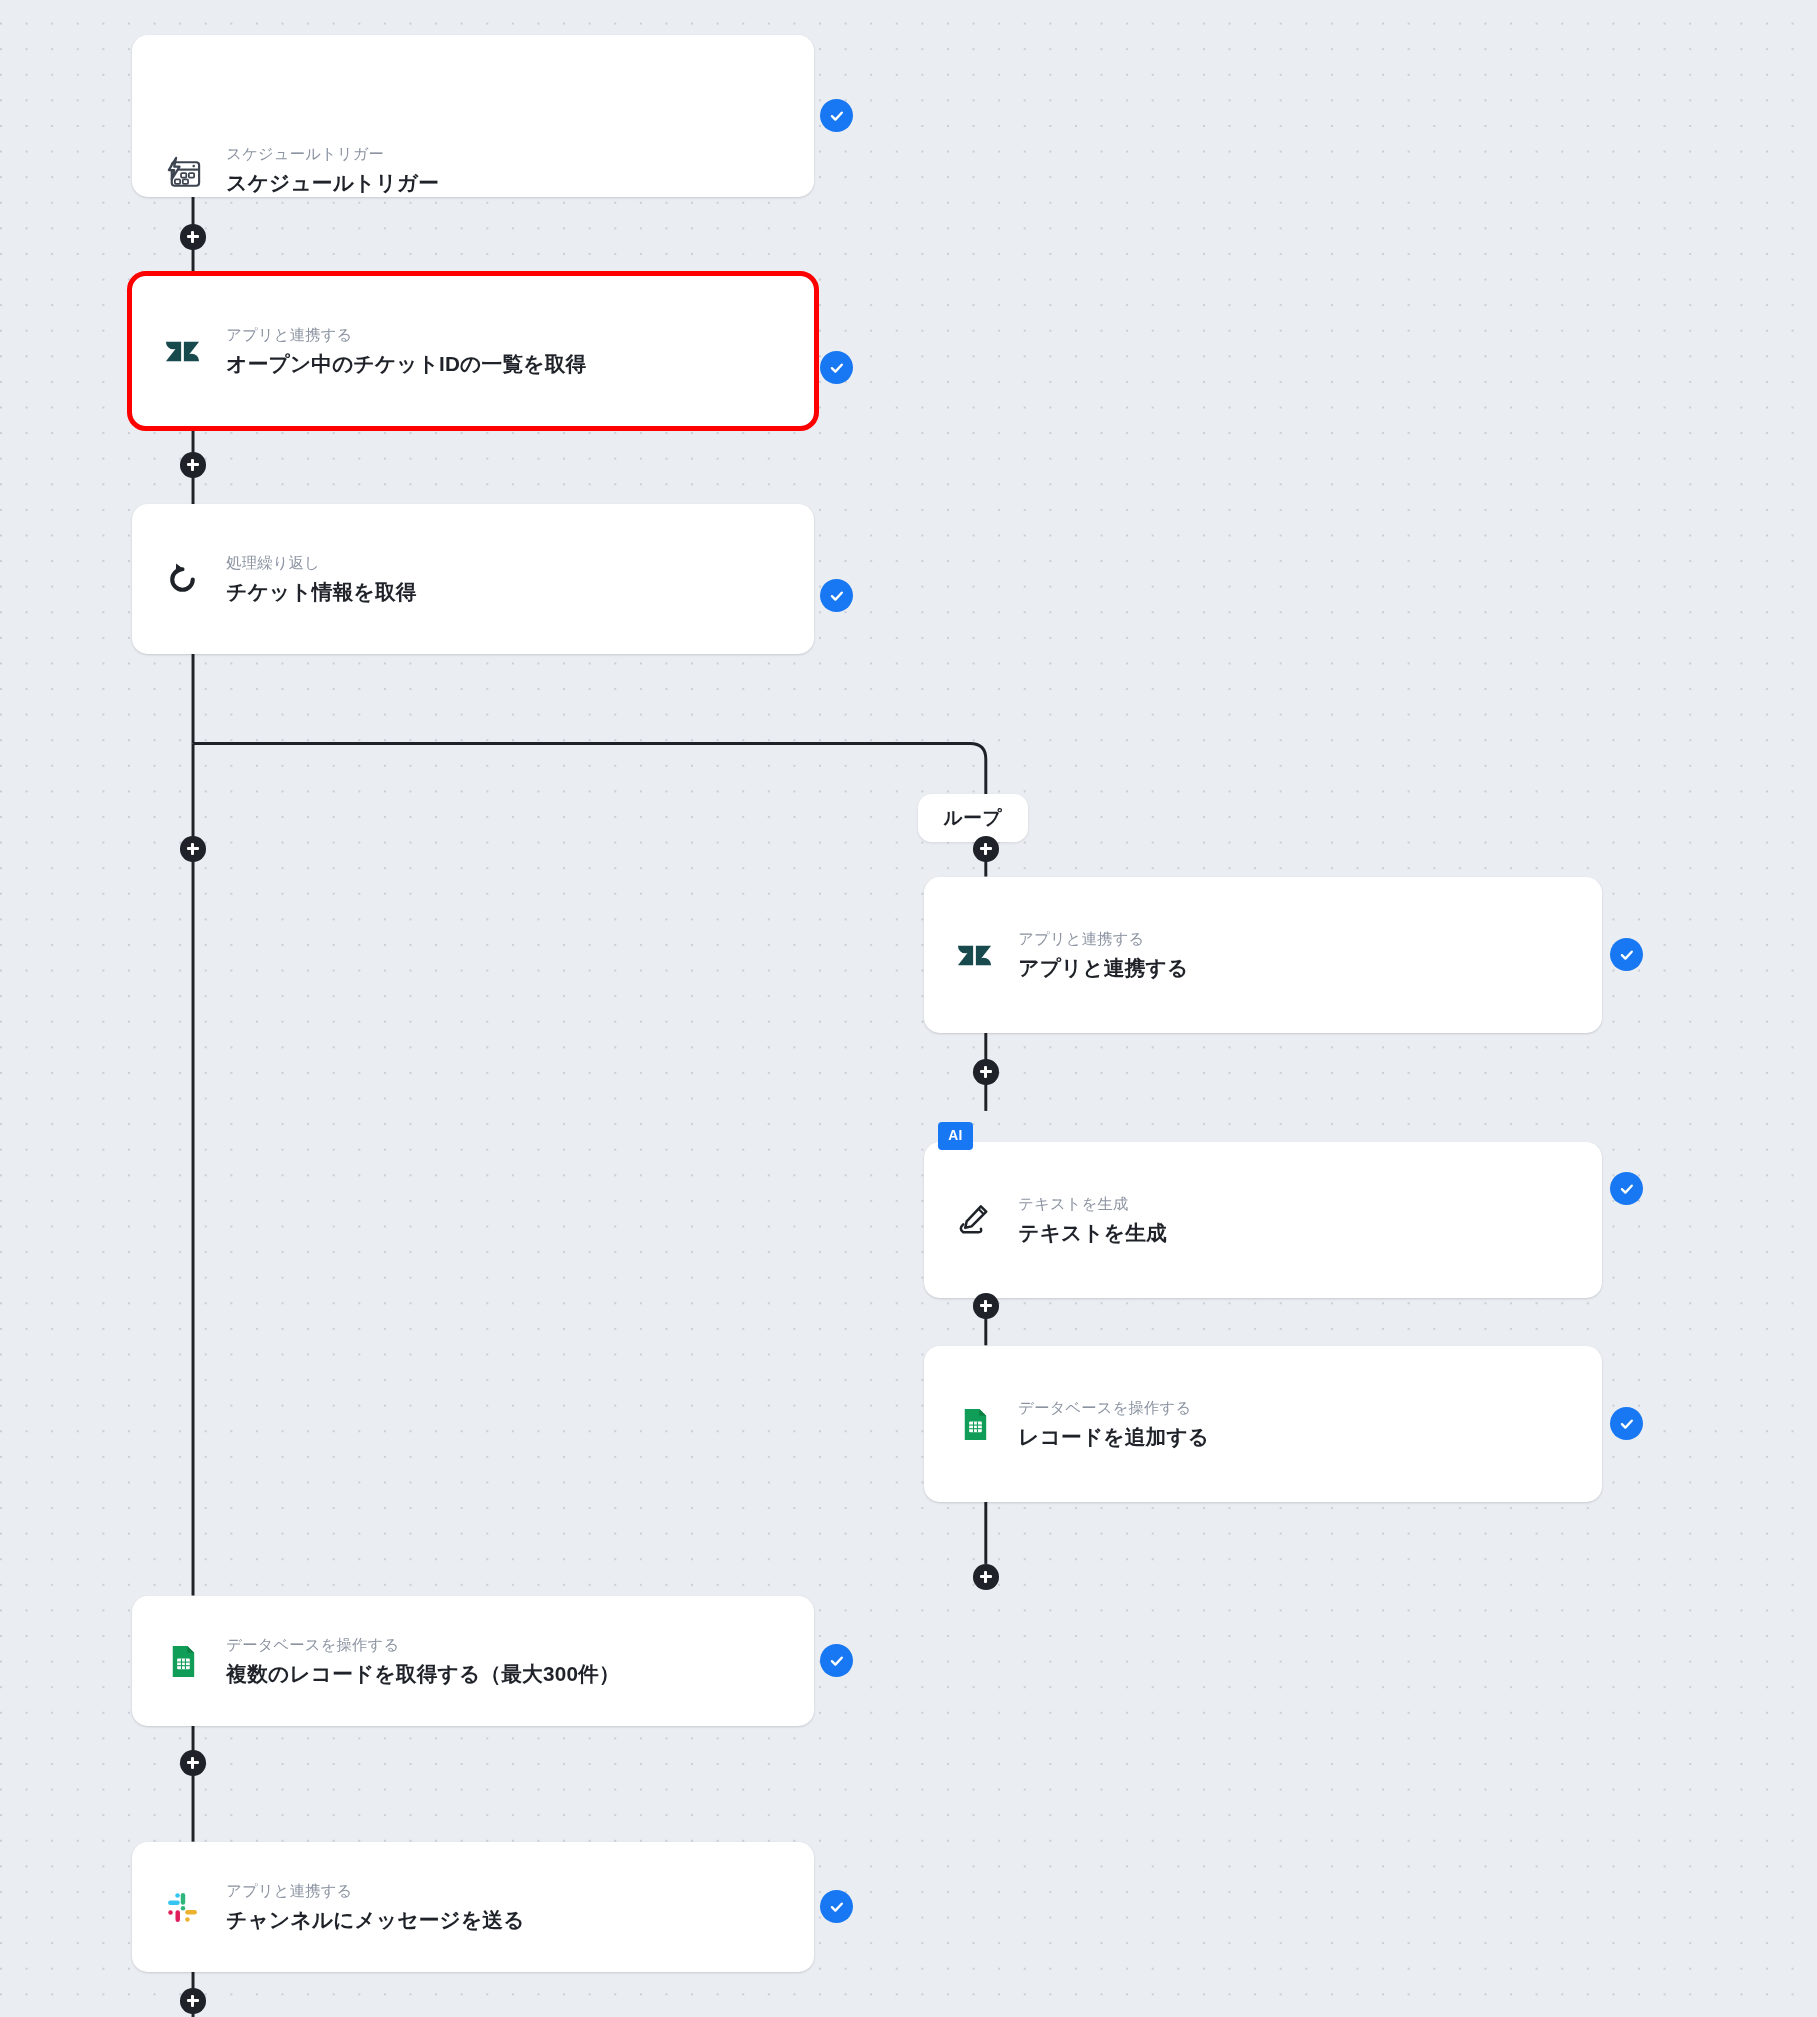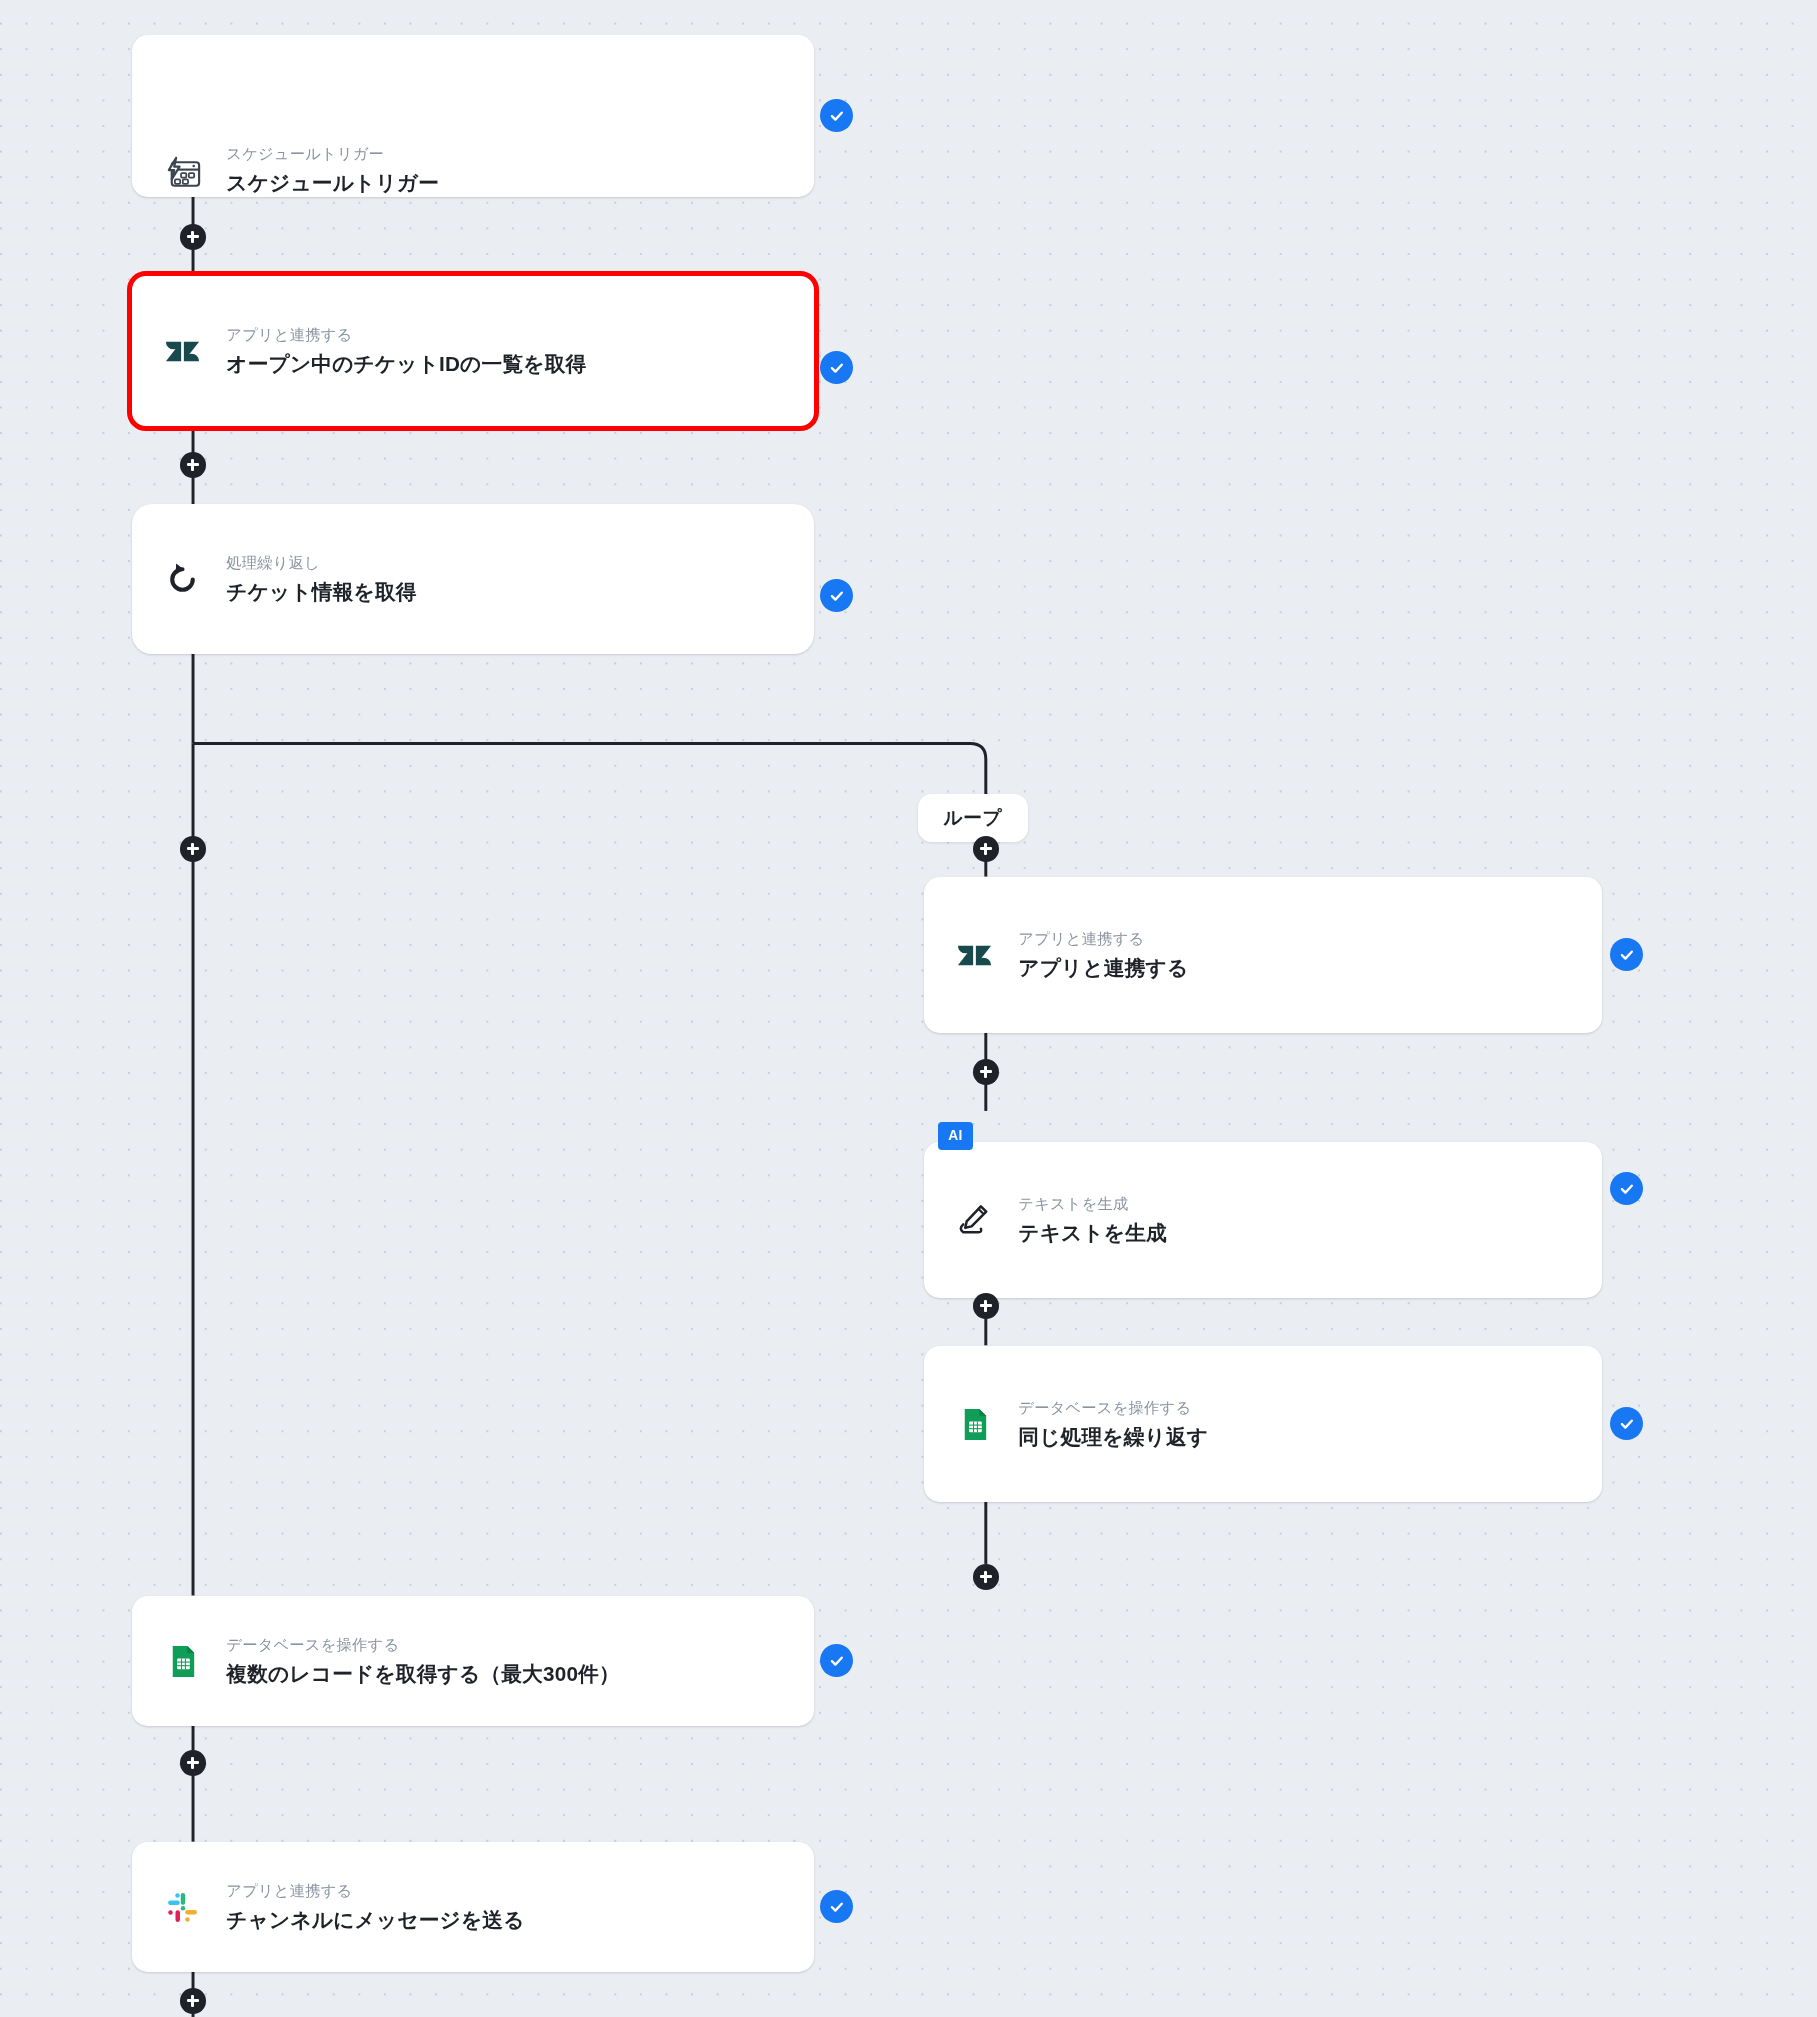--- a/index.html
+++ b/index.html
@@ -221,21 +221,21 @@
     <svg width="19.7" height="19.7" viewBox="0 0 20 20">
       <path d="M5 10.3 L8.5 13.8 L15 6.8" fill="none" stroke="#ffffff" stroke-width="2.4" stroke-linecap="round" stroke-linejoin="round"></path>
     </svg>
   </div>
 
   <div class="plus-node" style="left:180px; top:452px;">
       <span class="bar-h"></span>
       <span class="bar-v"></span>
     </div>
 
-  <div class="card" style="left:132px; top:504px; width:682px; height:150px;border-radius:20px;">
+  <div class="card" style="left:132px; top:504px; width:682px; height:150px;">
     <span class="card-icon">
       <svg width="43" height="43" viewBox="0 0 44 44">
         <path d="M32.5 22 A 10.5 10.5 0 1 1 22 11.5" fill="none" stroke="#1f2329" stroke-width="4.2" stroke-linecap="round"></path>
         <path d="M15.5 5.5 L23.5 11.8 L15 17 Z" fill="#1f2329"></path>
       </svg>
     </span>
     <span class="card-text">
       <span class="card-sub">処理繰り返し</span>
       <span class="card-title">チケット情報を取得</span>
     </span>
@@ -317,21 +317,21 @@
         <g stroke="#0f9d58" stroke-width="1.1">
           <line x1="13.5" y1="19.6" x2="26.5" y2="19.6"></line>
           <line x1="13.5" y1="23.3" x2="26.5" y2="23.3"></line>
           <line x1="18" y1="16" x2="18" y2="27"></line>
           <line x1="22" y1="16" x2="22" y2="27"></line>
         </g>
       </svg>
     </span>
     <span class="card-text">
       <span class="card-sub">データベースを操作する</span>
-      <span class="card-title">同じ処理を繰り返す</span>
+      <span class="card-title">レコードを追加する</span>
     </span>
   </div>
   <div class="check-badge" style="left:1610px; top:1407px;">
     <svg width="19.7" height="19.7" viewBox="0 0 20 20">
       <path d="M5 10.3 L8.5 13.8 L15 6.8" fill="none" stroke="#ffffff" stroke-width="2.4" stroke-linecap="round" stroke-linejoin="round"></path>
     </svg>
   </div>
 
   <div class="plus-node" style="left:973px; top:1564px;">
       <span class="bar-h"></span>

